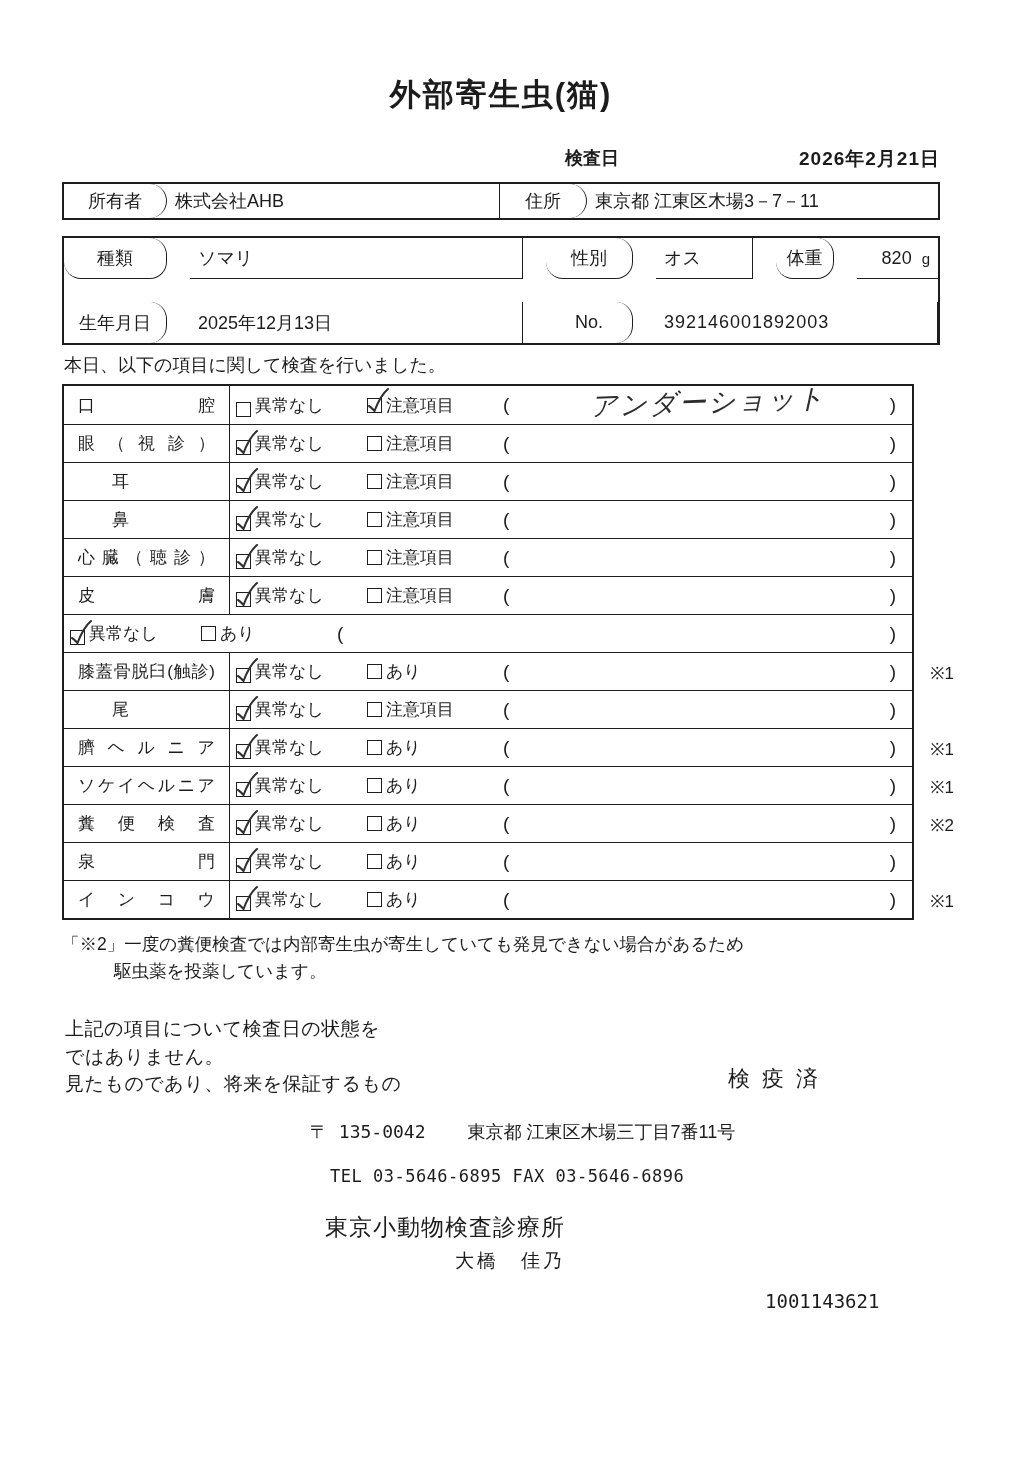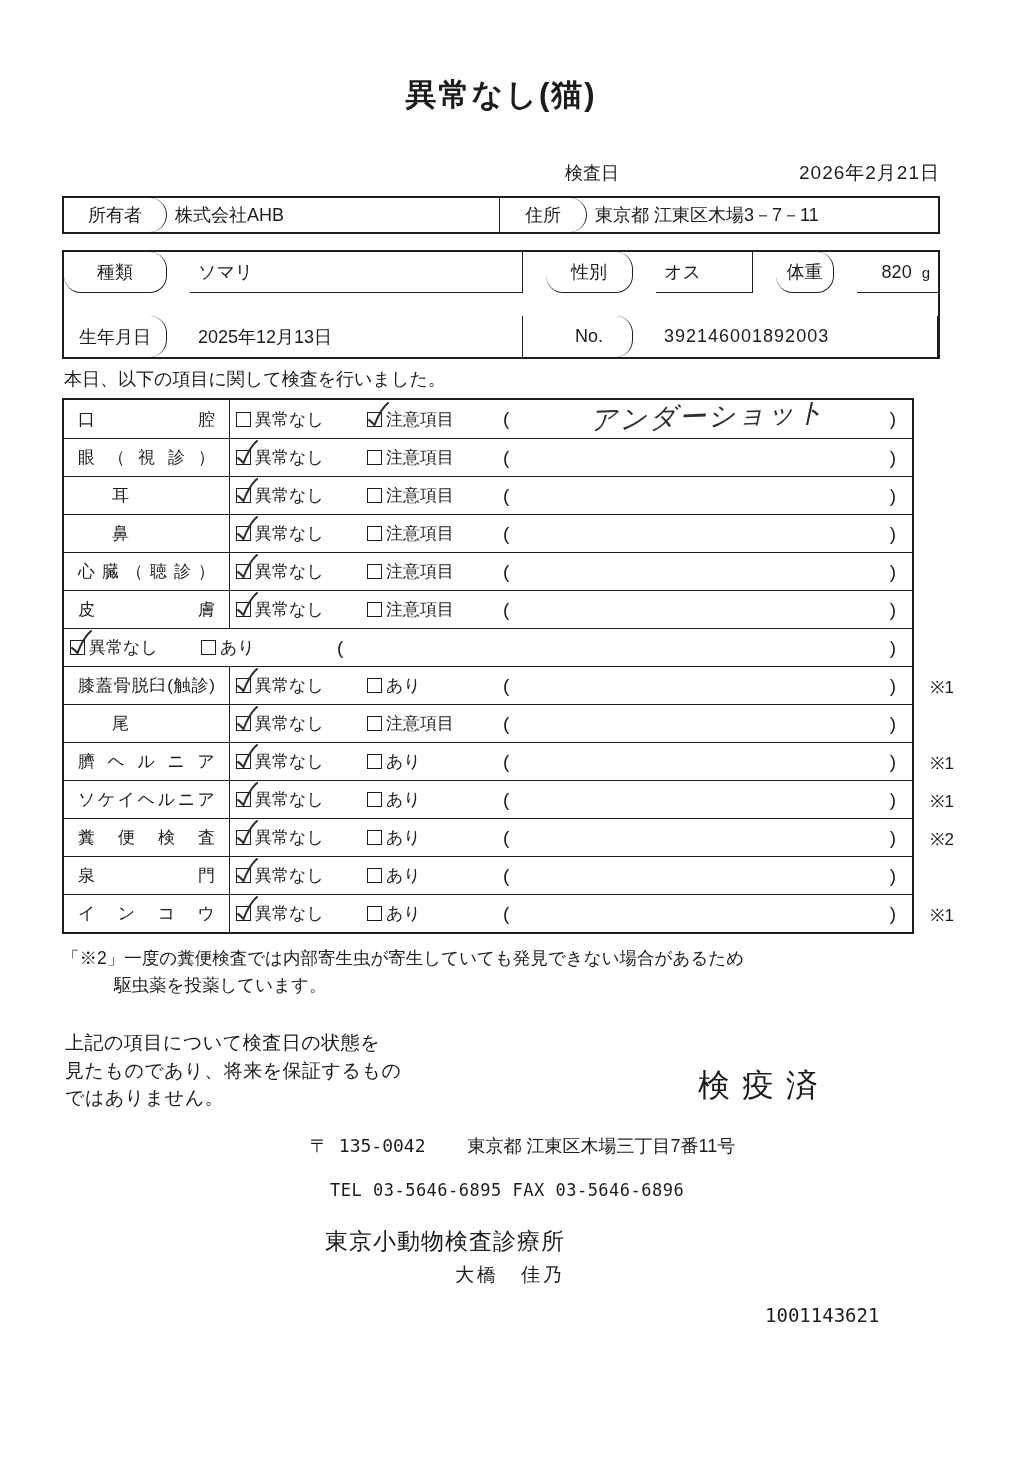--- a/index.html
+++ b/index.html
@@ -5,21 +5,21 @@
   html, body { margin:0; padding:0; background:#ffffff; }
   body { font-family:"Liberation Sans", sans-serif; color:#1c1c1c; }
   .sheet {
     position:relative; width:1010px; height:1471px; background:#fff;
     padding:0 70px 0 62px; box-sizing:border-box; overflow:hidden;
   }
   .title {
     margin:74px 0 0 0; text-align:center; font-size:31px; font-weight:600;
     letter-spacing:2px;
   }
-  .date-row { display:flex; align-items:center; margin-top:44px; }
+  .date-row { display:flex; align-items:flex-start; margin-top:30px;font-weight:bold; }
   .date-label { margin-left:503px; font-size:18px; }
   .date-value { margin-left:auto; font-size:19px; letter-spacing:1px; }
 
   
   .owner-table {
     display:grid; grid-template-columns:103px 333px 87px 1fr;
     border:2px solid #1e1e1e; margin-top:10px; height:34px;
   }
   .owner-table > div, .animal-table > div {
     border-right:1px solid #1e1e1e; display:flex; align-items:center;
@@ -50,21 +50,21 @@
     display:flex; align-items:center; padding:0 14px; box-sizing:border-box;
   }
   .row-label {
     display:block; width:100%; font-size:17px;
     text-align:justify; text-align-last:justify; white-space:nowrap;
   }
   .row-label.single { text-align-last:left; padding-left:34px; box-sizing:border-box; }
   .opts-inner { flex:1; display:flex; align-items:center; padding-left:6px; min-width:0; }
   .opts-inner.empty { visibility:hidden; }
   .opt { display:flex; align-items:center; gap:4px; flex:none; }
-  .opt-ok { width:131px; }
+  .opt-ok { width:131px;align-items:flex-end; }
   .opt-alt { width:136px; }
   .opt-label { font-size:17px; white-space:nowrap; }
   .box {
     width:15px; height:15px; border:1.6px solid #1e1e1e; position:relative;
     flex:none; box-sizing:border-box; background:#fff;
   }
   .check { position:absolute; left:-4px; top:-12px; width:28px; height:28px; display:none; pointer-events:none; }
   .check.show { display:block; }
   .check path { stroke:#2f2f2f; stroke-width:2.1; fill:none; stroke-linecap:round; }
   .paren-area {
@@ -80,37 +80,37 @@
   }
   .mark { position:absolute; right:-42px; top:50%; transform:translateY(-50%); font-size:17px; }
 
   .footnotes { margin-top:11px; font-size:17.5px; line-height:27px; }
   .fn-indent { padding-left:52px; }
 
   .bottom-row { display:flex; margin-top:30px; }
   .disclaimer { font-size:19px; line-height:27.5px; letter-spacing:0.5px; margin-left:3px; }
   .stamp {
     margin-left:auto; margin-right:110px; align-self:flex-end;
-    font-size:32px; letter-spacing:12px; font-weight:500; margin-bottom:4px;
+    font-size:22px; letter-spacing:12px; font-weight:500; margin-bottom:4px;
     white-space:nowrap;
   }
 
   .addr-line { margin:22px 0 0 248px; font-size:18px; display:flex; gap:42px; white-space:nowrap; }
   .mono { font-family:"DejaVu Sans Mono", monospace; }
   .tel-line { margin:22px 0 0 268px; font-size:17px; letter-spacing:0.5px; }
   .clinic { margin:26px 0 0 263px; font-size:23px; letter-spacing:1px; }
   .vet-name { margin:5px 0 0 393px; font-size:19px; letter-spacing:3px; }
   .serial { margin:16px 0 0 703px; font-size:19px; }
 </style>
 </head>
 <body>
 
 <div class="sheet">
 
-  <h1 class="title">異常なし(猫)</h1>
+  <h1 class="title">外部寄生虫(猫)</h1>
 
   <div class="date-row">
     <span class="date-label">検査日</span>
     <span class="date-value">2026年2月21日</span>
   </div>
 
   <div class="owner-table">
     <div class="th">所有者</div>
     <div class="td">株式会社AHB</div>
     <div class="th">住所</div>
@@ -514,22 +514,22 @@
     </div>
 
   <div class="footnotes">
     <div class="fn">「※2」一度の糞便検査では内部寄生虫が寄生していても発見できない場合があるため</div>
     <div class="fn fn-indent">駆虫薬を投薬しています。</div>
   </div>
 
   <div class="bottom-row">
     <div class="disclaimer">
       <div>上記の項目について検査日の状態を</div>
+      <div>ではありません。</div>
       <div>見たものであり、将来を保証するもの</div>
-      <div>ではありません。</div>
     </div>
     <div class="stamp">検疫済</div>
   </div>
 
   <div class="addr-line">
     <span class="mono">〒 135-0042</span>
     <span>東京都 江東区木場三丁目7番11号</span>
   </div>
   <div class="tel-line mono">TEL 03-5646-6895  FAX 03-5646-6896</div>
   <div class="clinic">東京小動物検査診療所</div>

